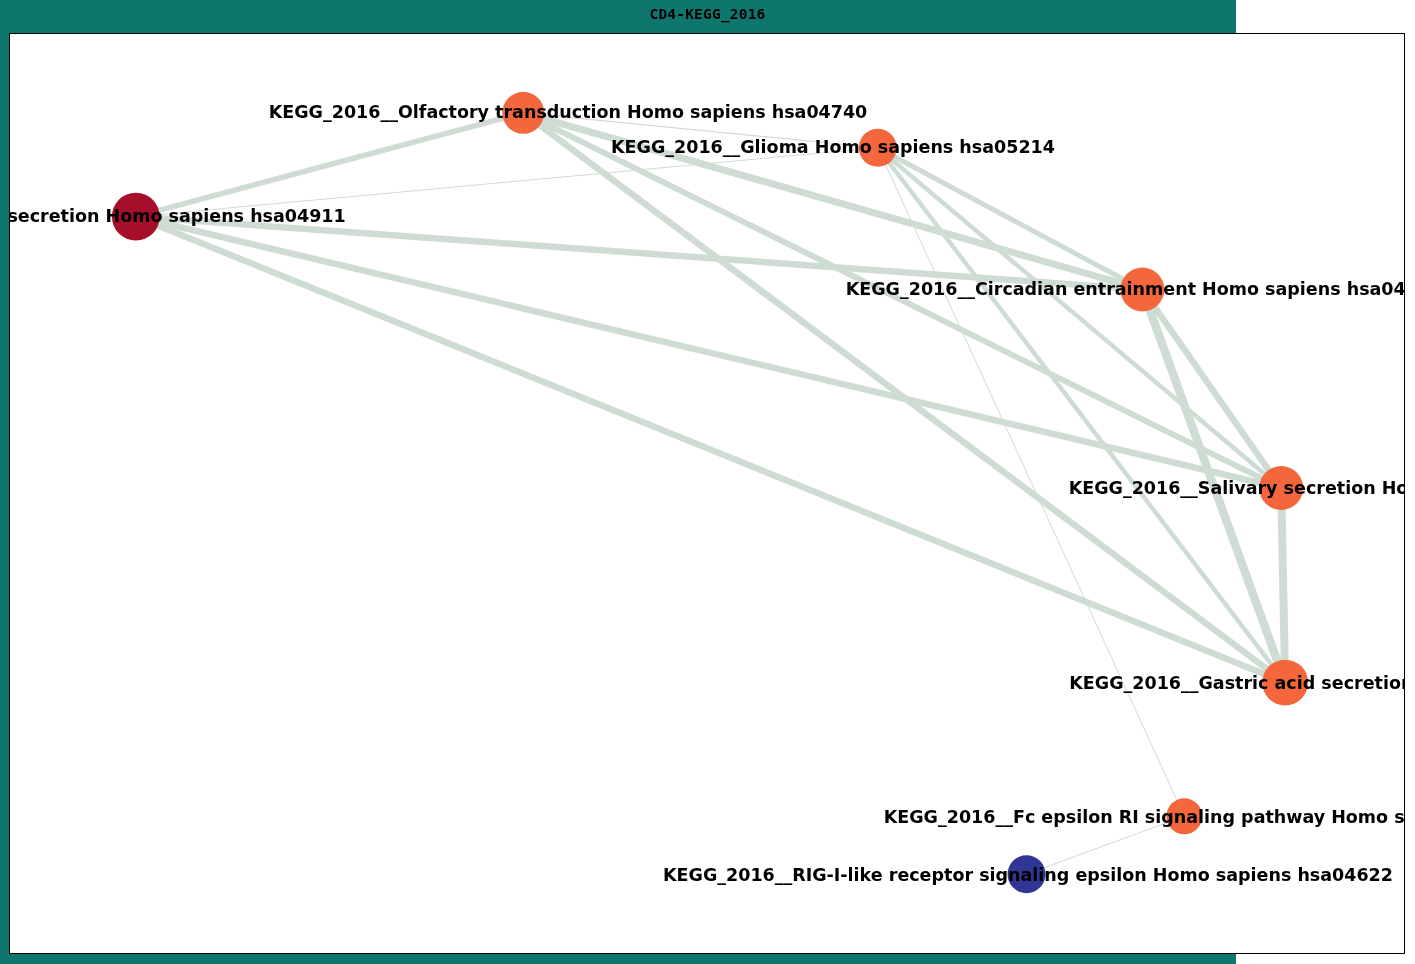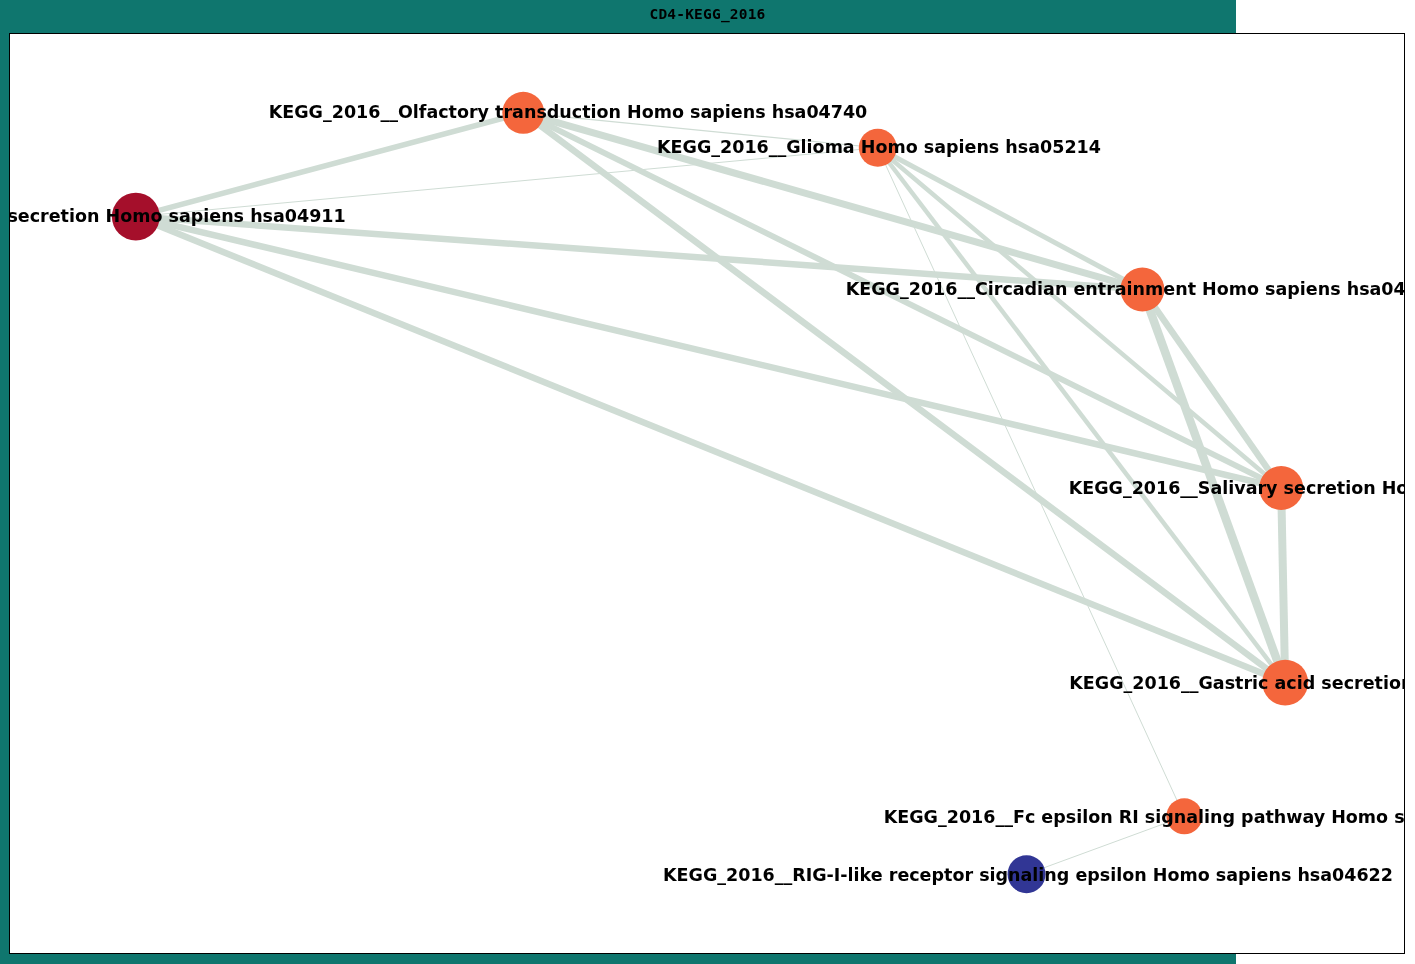--- a/index.html
+++ b/index.html
@@ -97,21 +97,21 @@
           <circle cx="1134" cy="256" r="22" fill="#f4663c"></circle>
           <circle cx="1273" cy="455" r="22" fill="#f4663c"></circle>
           <circle cx="1277" cy="650" r="23" fill="#f4663c"></circle>
           <circle cx="1176" cy="784" r="18" fill="#f4663c"></circle>
           <circle cx="1018" cy="842" r="19" fill="#313695"></circle>
         </g>
     </svg>
     <div id="label-layer">
         <div class="node-label" style="left: 126px; top: 183px;">_Insulin secretion Homo sapiens hsa04911</div>
         <div class="node-label" style="left: 514px; top: 79px; margin-left: 44px;">KEGG_2016__Olfactory transduction Homo sapiens hsa04740</div>
-        <div class="node-label" style="left: 869px; top: 114px;">KEGG_2016__Glioma Homo sapiens hsa05214</div>
+        <div class="node-label" style="left: 823px; top: 114px;">KEGG_2016__Glioma Homo sapiens hsa05214</div>
         <div class="node-label" style="left: 1134px; top: 256px;">KEGG_2016__Circadian entrainment Homo sapiens hsa04713</div>
         <div class="node-label" style="left: 1273px; top: 455px;">KEGG_2016__Salivary secretion Homo sapie</div>
         <div class="node-label" style="left: 1277px; top: 650px;">KEGG_2016__Gastric acid secretion Homo sa</div>
         <div class="node-label" style="left: 1176px; top: 784px;">KEGG_2016__Fc epsilon RI signaling pathway Homo sapiens h</div>
         <div class="node-label" style="left: 1018px; top: 842px;">KEGG_2016__RIG-I-like receptor signaling epsilon Homo sapiens hsa04622</div>
       </div>
   </div>
 
 </div>
 

